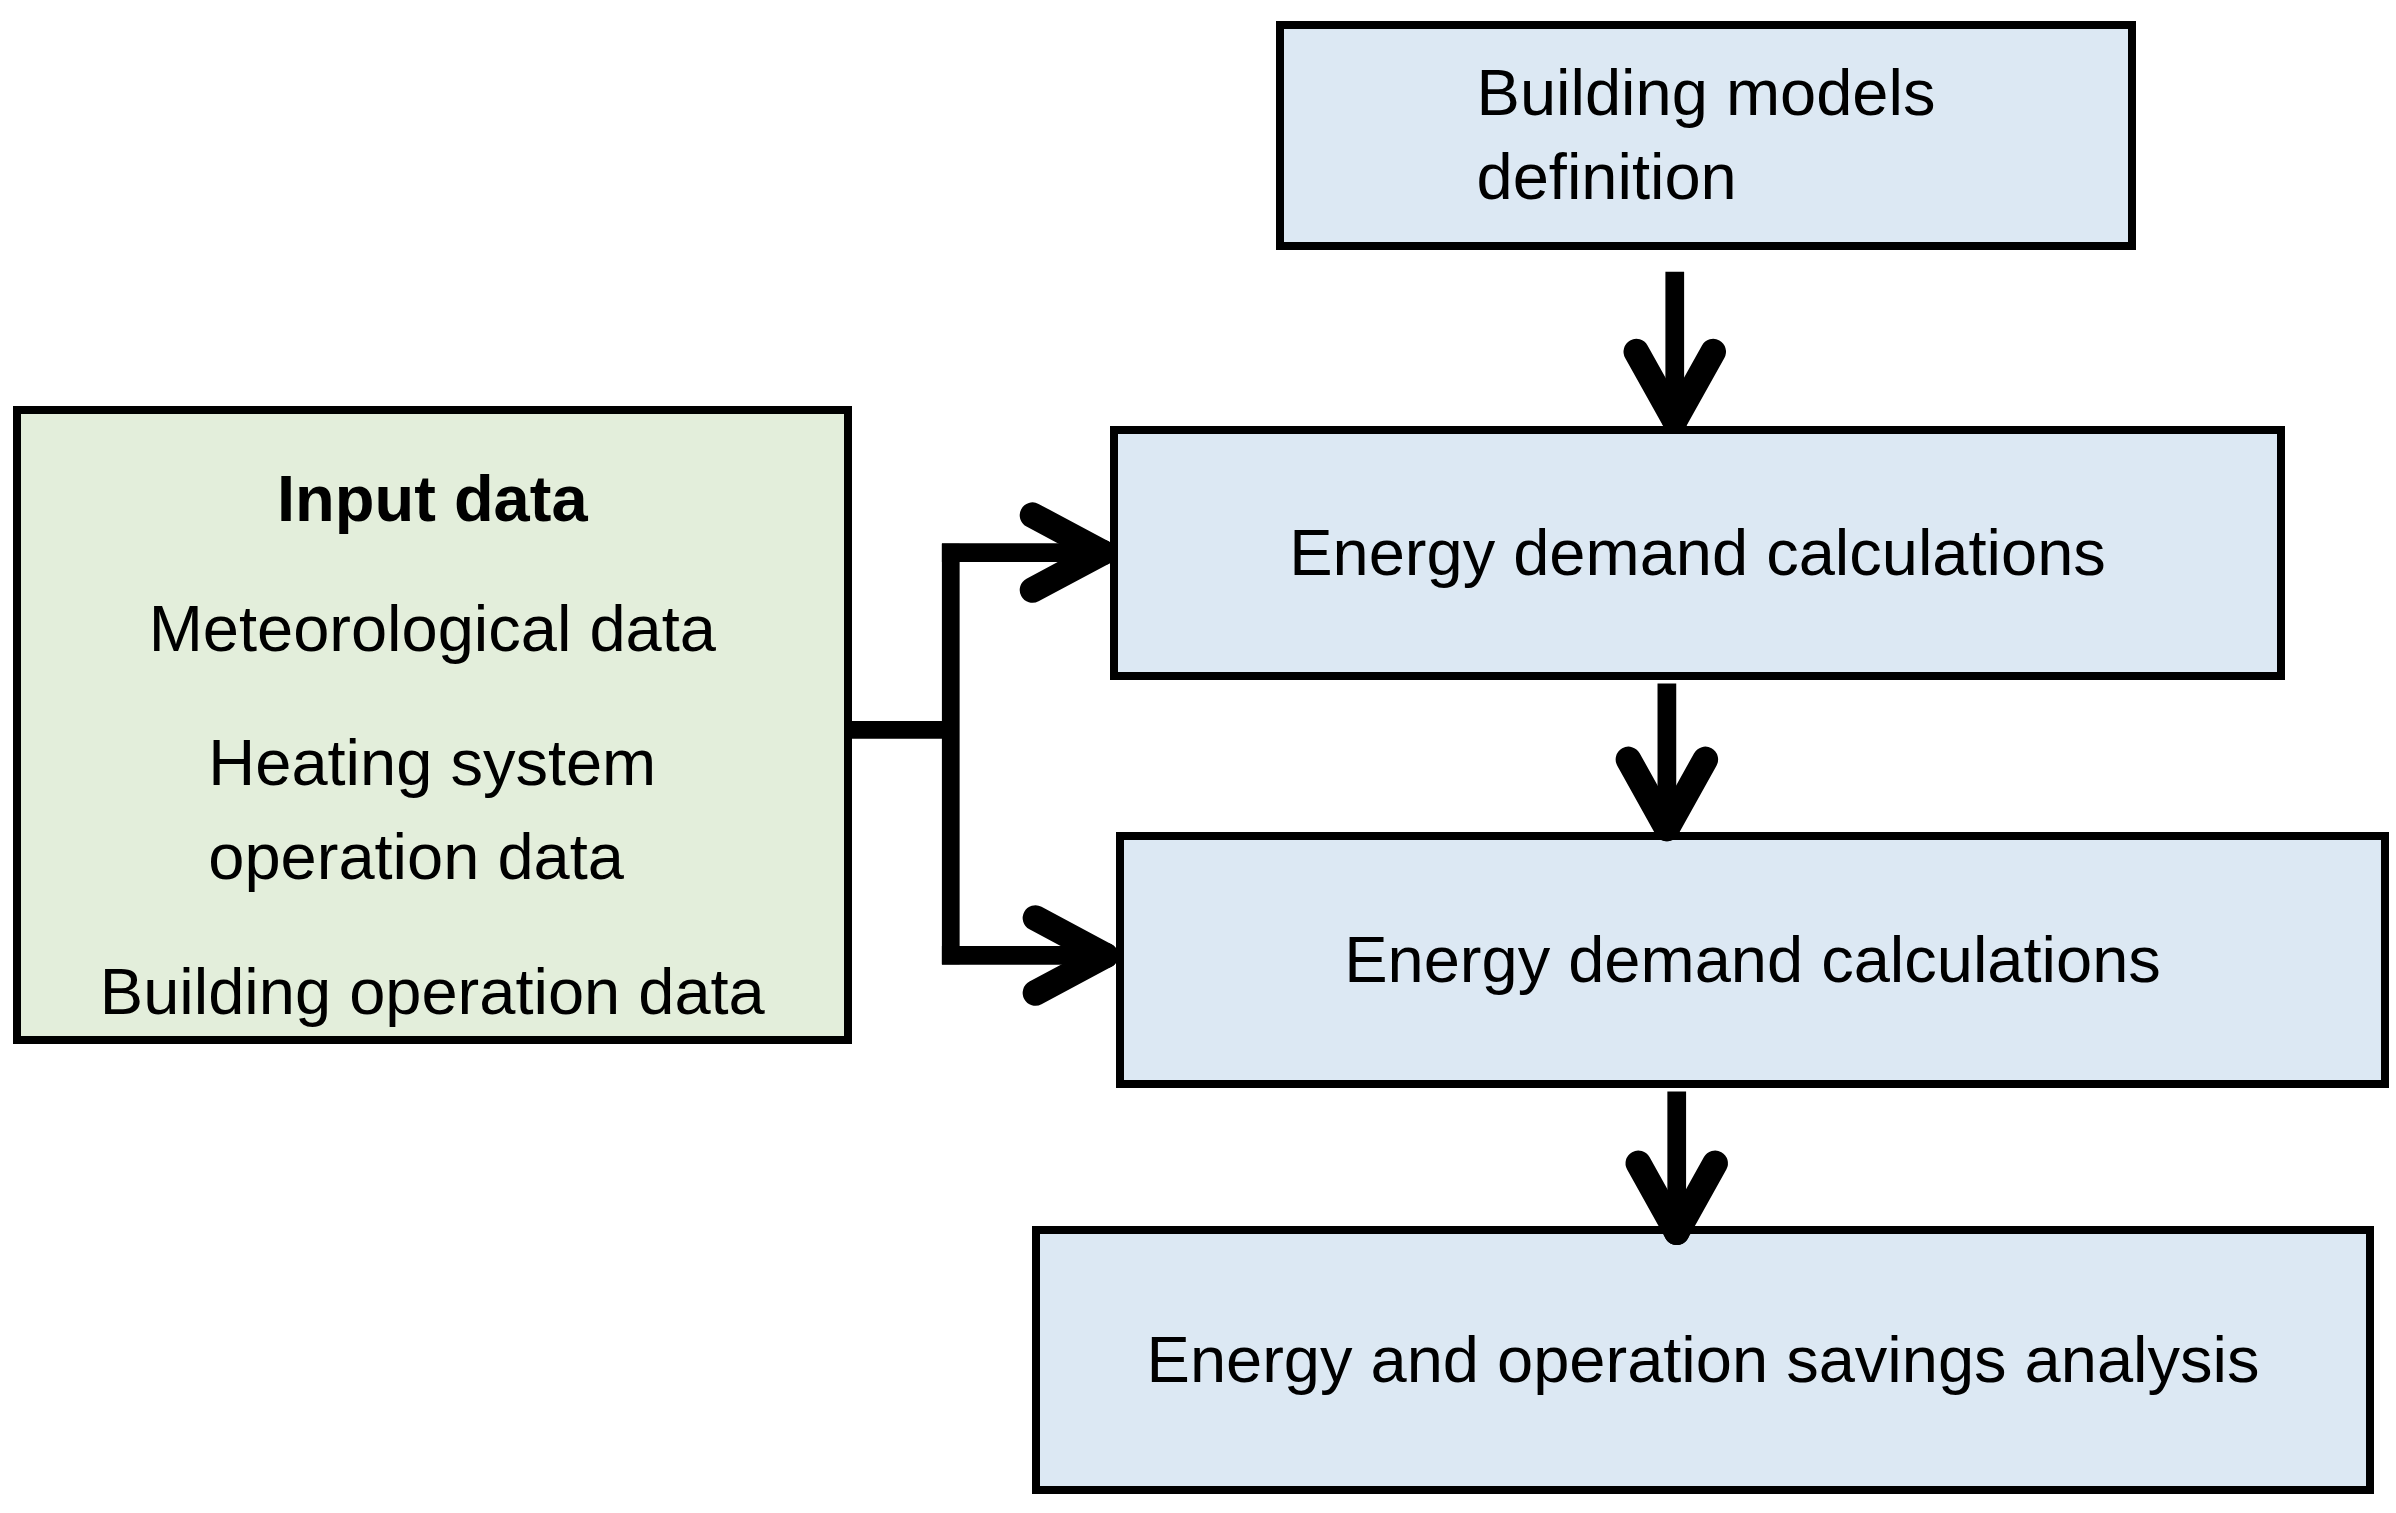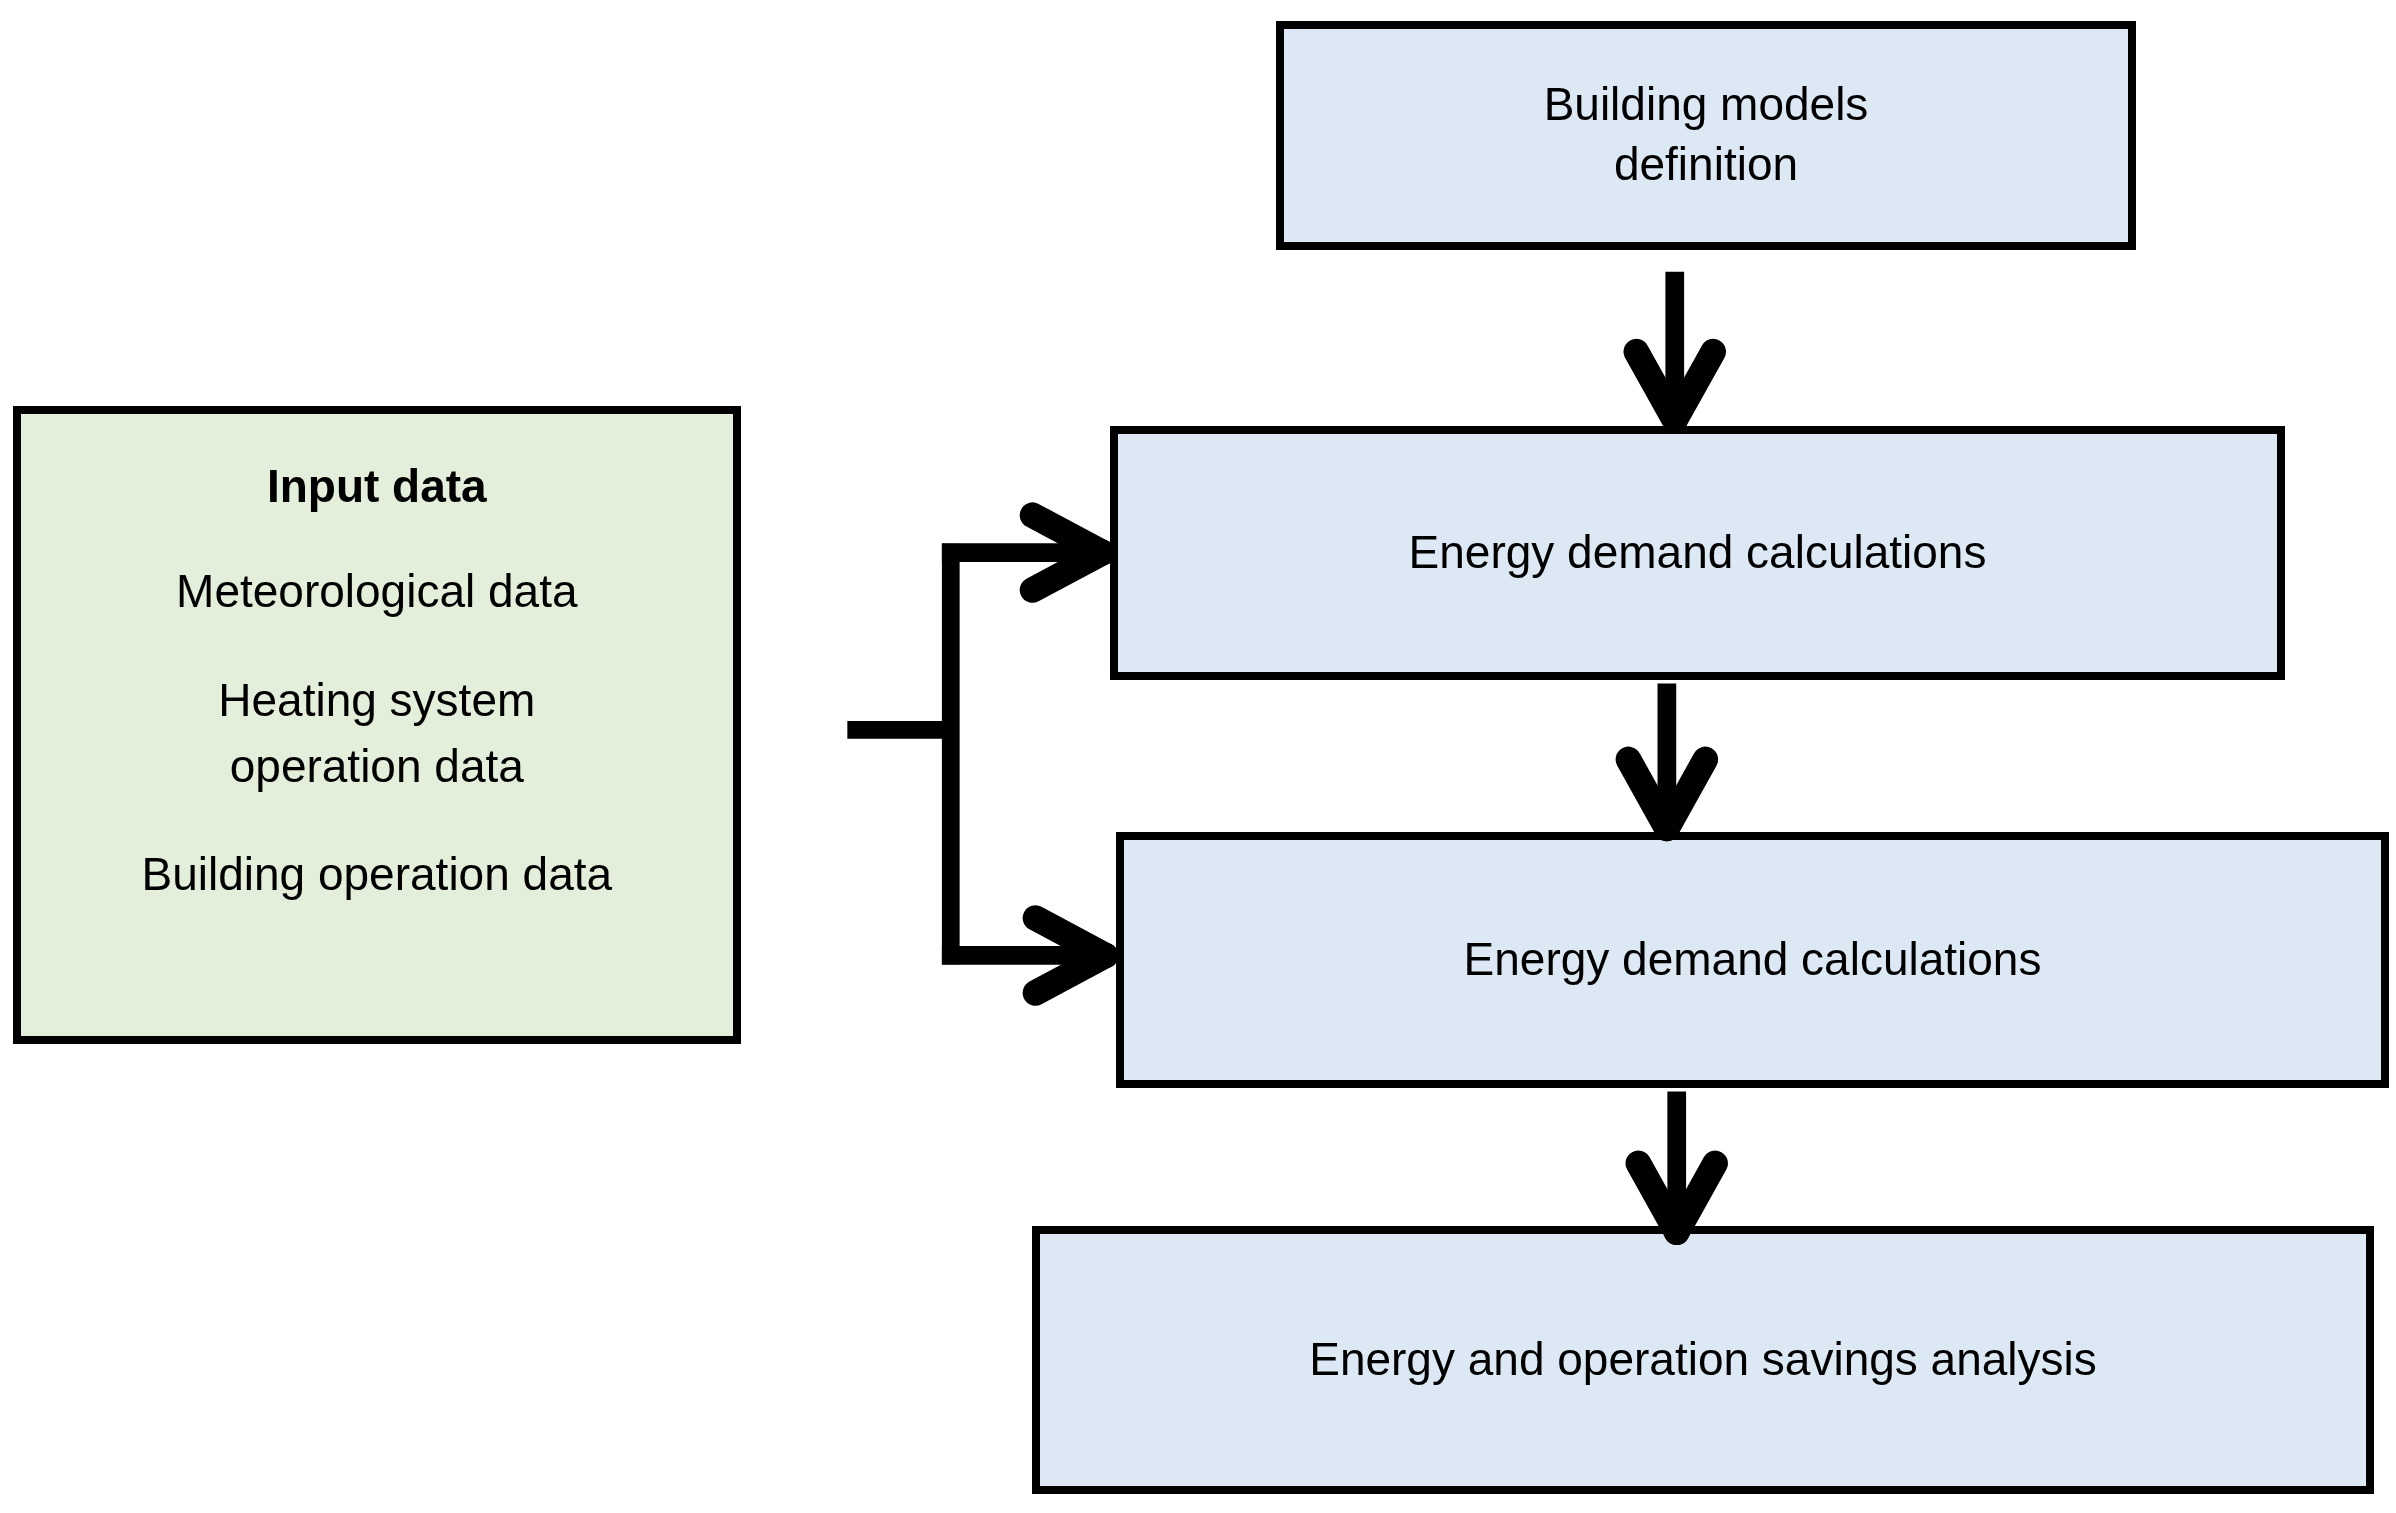--- a/index.html
+++ b/index.html
@@ -13,30 +13,29 @@
     overflow: hidden;
   }
   .box {
     position: absolute;
     box-sizing: border-box;
     border: 8.9px solid var(--c-border, #000000);
     display: flex;
     flex-direction: column;
     align-items: center;
     justify-content: center;
-    text-align: center;
-    font-size: 46px;
+    font-size: 65px;
     line-height: 1.3;
   }
   .box.blue  { background: var(--c-box_blue, #dce8f3); }
   .box.green { background: var(--c-box_green, #e3eedb); }
   .pre { white-space: pre-line; }
 
   #box-building-models { left: 1276px; top: 20.7px;  width: 860px;  height: 229px; }
-  #box-input-data      { left: 12.8px;   top: 406px; width: 728px;  height: 638px;
+  #box-input-data      { left: 12.8px;   top: 406px; width: 839px;  height: 638px;
                          justify-content: flex-start; padding: 43px 27px 35px;
                          gap: 45px; }
   #box-heating-demand  { left: 1110px; top: 426px; width: 1175px; height: 254px; }
   #box-energy-demand   { left: 1116px; top: 832px; width: 1273px; height: 256px; }
   #box-savings         { left: 1032px; top: 1226px; width: 1342px; height: 268px; }
 
   .input-title { font-weight: bold; }
   .input-item  { line-height: 1.3; }
   .input-item.pre { line-height: 1.45; }
 

